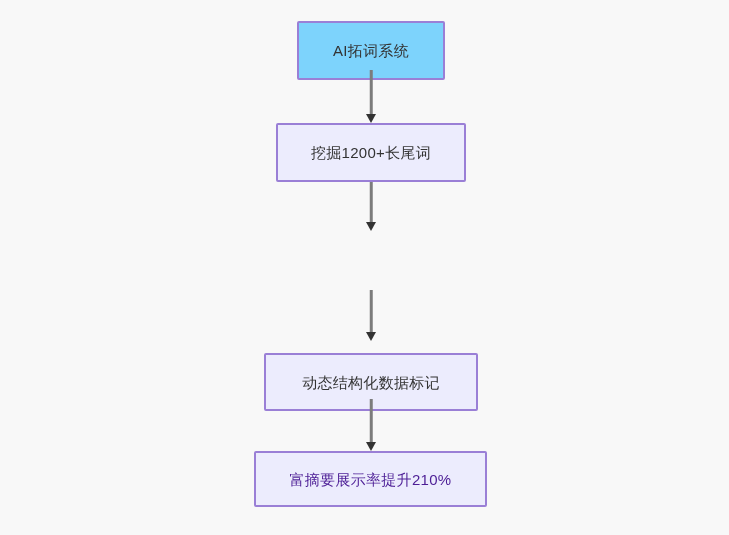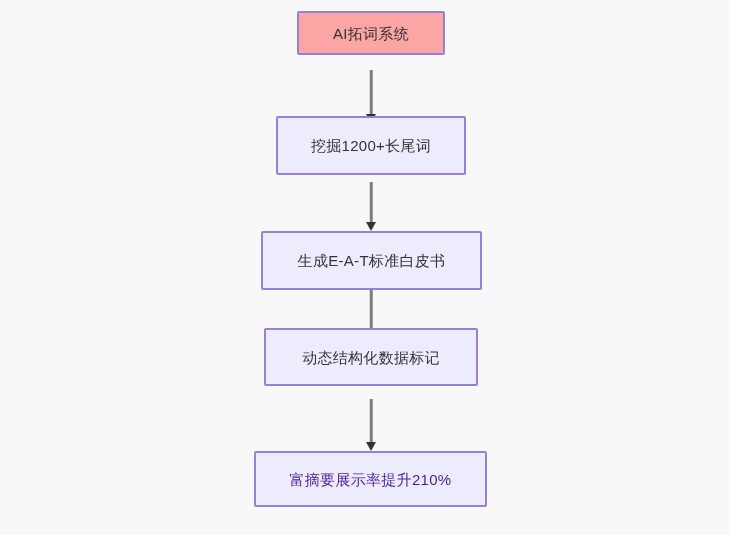--- a/index.html
+++ b/index.html
@@ -61,48 +61,45 @@
     border-left: 5.5px solid transparent;
     border-right: 5.5px solid transparent;
     border-top: 9px solid #333333;
   }
 </style>
 </head>
 <body style="background: rgb(248, 248, 248);">
 
 <div id="flowchart-canvas" style="background: rgb(248, 248, 248);">
 
-  <div class="node" style="left: 297px; top: 11px; width: 148px; height: 44px; background: #fca5a5; border-color: rgb(154, 127, 214); color: rgb(51, 51, 51);">
+  <div class="node" style="left: 297px; top: 21px; width: 148px; height: 59px; background: #7dd3fc; border-color: rgb(154, 127, 214); color: rgb(51, 51, 51);">
     <span class="node-label">AI拓词系统</span>
   </div>
 
   <div class="edge" style="left: 360px; top: 70px; height: 53px;">
     <div class="edge-line" style="height: 45px; background: rgb(124, 124, 124);"></div>
     <div class="edge-arrow" style="border-top-color: rgb(51, 51, 51);"></div>
   </div>
 
-  <div class="node" style="left: 276px; top: 116px; width: 190px; height: 59px; background: rgb(236, 236, 253); border-color: rgb(154, 127, 214); color: rgb(51, 51, 51);">
+  <div class="node" style="left: 276px; top: 123px; width: 190px; height: 59px; background: rgb(236, 236, 253); border-color: rgb(154, 127, 214); color: rgb(51, 51, 51);">
     <span class="node-label">挖掘1200+长尾词</span>
   </div>
 
   <div class="edge" style="left: 360px; top: 182px; height: 49px;">
     <div class="edge-line" style="height: 41px; background: rgb(124, 124, 124);"></div>
     <div class="edge-arrow" style="border-top-color: rgb(51, 51, 51);"></div>
   </div>
 
-  <div class="node" style="left: 261px; top: 231px; width: 221px; height: 59px; background: rgb(236, 236, 253); border-color: rgb(154, 127, 214); color: rgb(51, 51, 51);">
-    <span class="node-label">生成E-A-T标准白皮书</span>
-  </div>
 
   <div class="edge" style="left: 360px; top: 290px; height: 51px;">
     <div class="edge-line" style="height: 43px; background: rgb(124, 124, 124);"></div>
     <div class="edge-arrow" style="border-top-color: rgb(51, 51, 51);"></div>
   </div>
 
-  <div class="node" style="left: 264px; top: 328px; width: 214px; height: 58px; background: rgb(236, 236, 253); border-color: rgb(154, 127, 214); color: rgb(51, 51, 51);">
+  <div class="node" style="left: 264px; top: 353px; width: 214px; height: 58px; background: rgb(236, 236, 253); border-color: rgb(154, 127, 214); color: rgb(51, 51, 51);">
     <span class="node-label">动态结构化数据标记</span>
   </div>
 
   <div class="edge" style="left: 360px; top: 399px; height: 52px;">
     <div class="edge-line" style="height: 44px; background: rgb(124, 124, 124);"></div>
     <div class="edge-arrow" style="border-top-color: rgb(51, 51, 51);"></div>
   </div>
 
   <div class="node" style="left: 254px; top: 451px; width: 233px; height: 56px; background: rgb(236, 236, 253); border-color: rgb(154, 127, 214); color: #4c1d95;">
     <span class="node-label">富摘要展示率提升210%</span>

